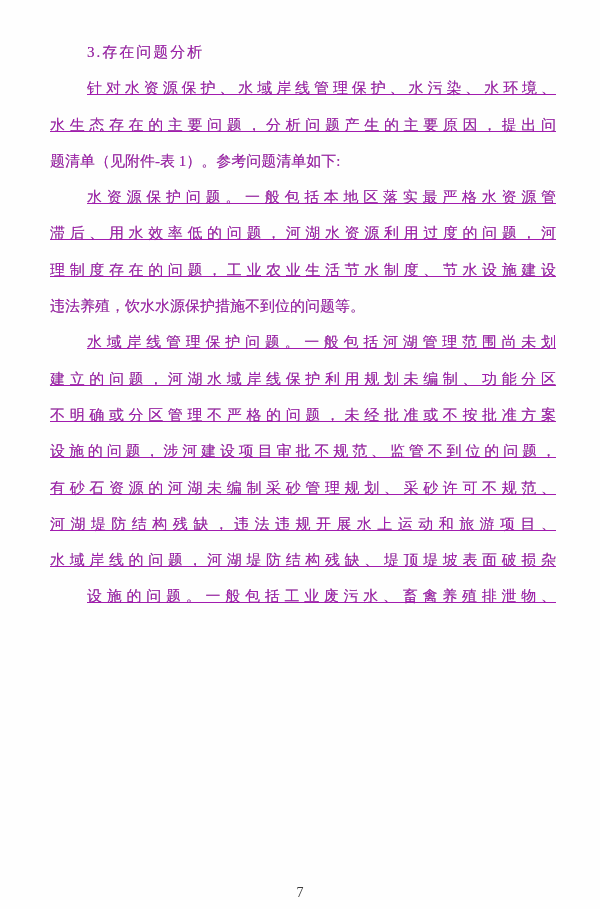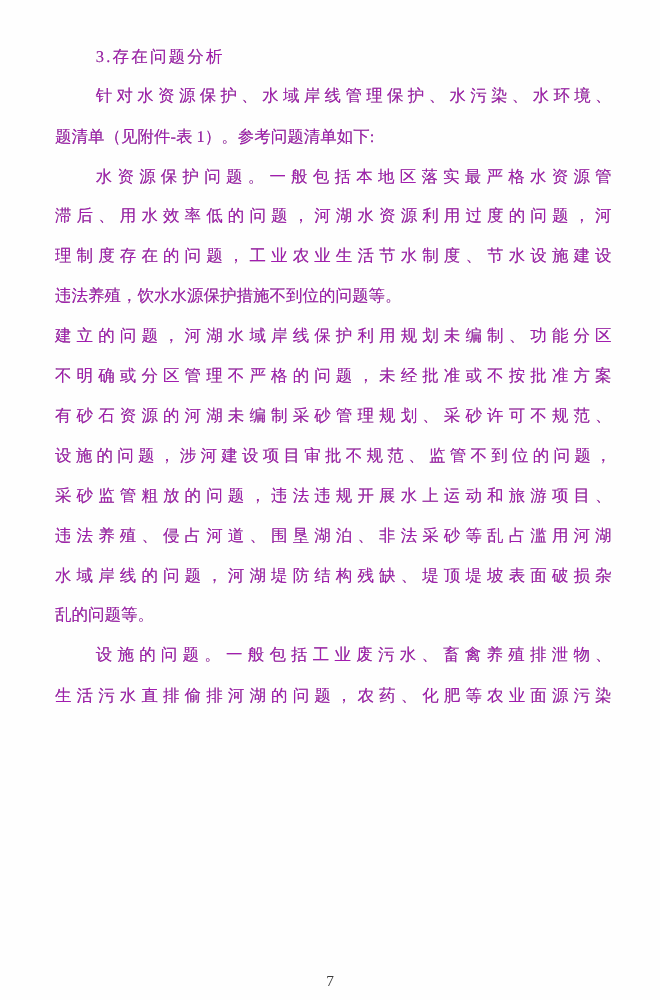--- a/index.html
+++ b/index.html
@@ -29,20 +29,21 @@
     white-space: nowrap;
     text-align: left;
     color: #a21caf;
     
     text-shadow: 0 0 0.4px rgba(60,60,60,0.55);
   }
   .ln.jl {
     white-space: normal;
     text-align: justify;
     text-align-last: justify;
+    text-decoration: underline;
   }
   .ln.indent {
     padding-left: 37px;
   }
   .ln.heading {
     letter-spacing: 2px;
   }
   .footer {
     position: absolute;
     left: 0;
@@ -54,30 +55,29 @@
     font-family: "Liberation Serif", "DejaVu Serif", serif;
   }
 </style>
 </head>
 <body>
 
 <div class="page">
   <div class="body-text">
     <div class="ln heading indent">3.存在问题分析</div>
     <div class="ln jl indent">针对水资源保护、水域岸线管理保护、水污染、水环境、</div>
+    <div class="ln jl">水生态存在的主要问题，分析问题产生的主要原因，提出问</div>
     <div class="ln">题清单（见附件-表 1）。参考问题清单如下:</div>
     <div class="ln jl indent">水资源保护问题。一般包括本地区落实最严格水资源管</div>
     <div class="ln jl">滞后、用水效率低的问题，河湖水资源利用过度的问题，河</div>
     <div class="ln jl">理制度存在的问题，工业农业生活节水制度、节水设施建设</div>
     <div class="ln">违法养殖，饮水水源保护措施不到位的问题等。</div>
+    <div class="ln jl indent">水域岸线管理保护问题。一般包括河湖管理范围尚未划</div>
     <div class="ln jl">建立的问题，河湖水域岸线保护利用规划未编制、功能分区</div>
     <div class="ln jl">不明确或分区管理不严格的问题，未经批准或不按批准方案</div>
+    <div class="ln jl">设施的问题，涉河建设项目审批不规范、监管不到位的问题，</div>
     <div class="ln jl">有砂石资源的河湖未编制采砂管理规划、采砂许可不规范、</div>
-    <div class="ln jl">设施的问题，涉河建设项目审批不规范、监管不到位的问题，</div>
-    <div class="ln jl">采砂监管粗放的问题，违法违规开展水上运动和旅游项目、</div>
-    <div class="ln jl">违法养殖、侵占河道、围垦湖泊、非法采砂等乱占滥用河湖</div>
+    <div class="ln jl">河湖堤防结构残缺，违法违规开展水上运动和旅游项目、</div>
     <div class="ln jl">水域岸线的问题，河湖堤防结构残缺、堤顶堤坡表面破损杂</div>
-    <div class="ln">乱的问题等。</div>
     <div class="ln jl indent">设施的问题。一般包括工业废污水、畜禽养殖排泄物、</div>
-    <div class="ln jl">生活污水直排偷排河湖的问题，农药、化肥等农业面源污染</div>
   </div>
   <div class="footer">7</div>
 </div>
 
 </body></html>

